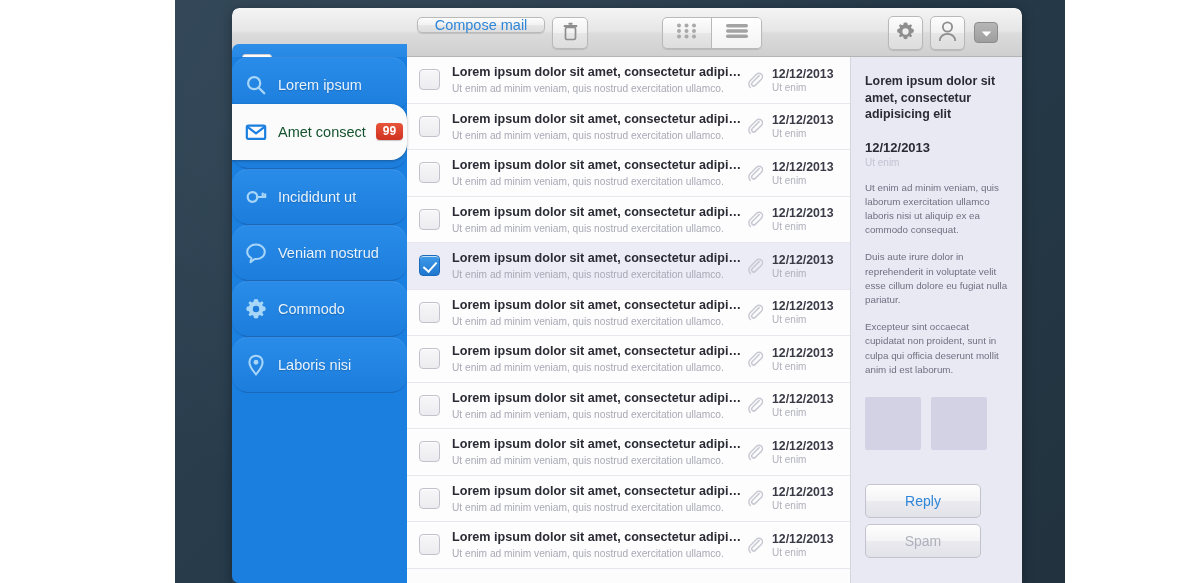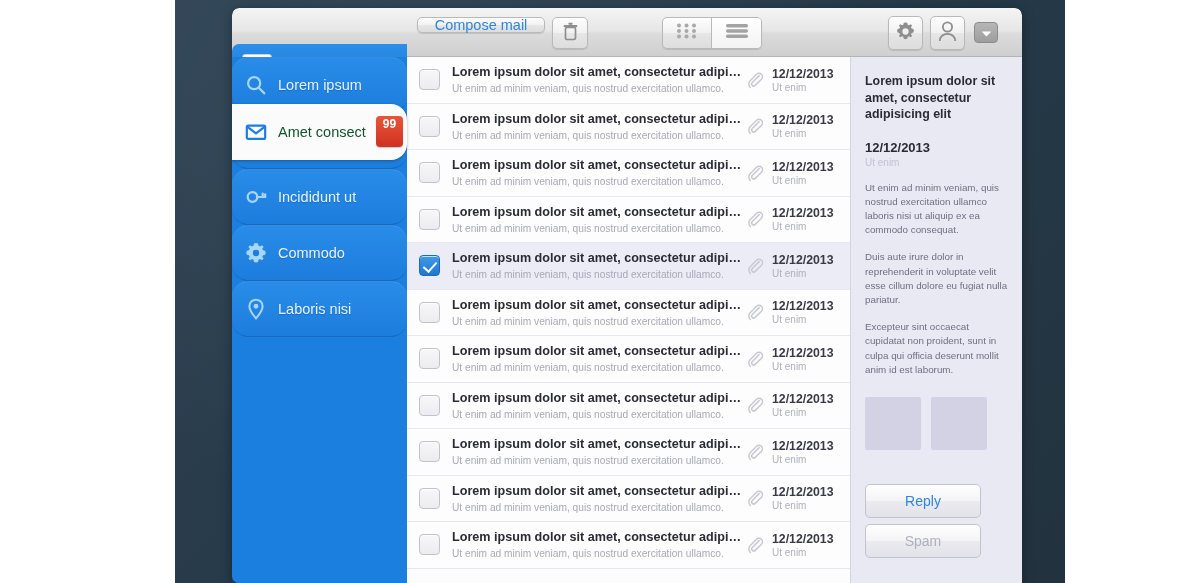--- a/index.html
+++ b/index.html
@@ -200,21 +200,21 @@
     border-bottom: 11px solid transparent;
     opacity: 0.85;
   }
   .badge {
     margin-left: 10px;
     background: linear-gradient(to bottom, #e8553a, #cf3220);
     color: #fff;
     font-size: 12px;
     font-weight: bold;
     border-radius: 4px;
-    padding: 2px 7px 17px;
+    padding: 2px 7px 3px;
     line-height: 1;
     box-shadow: 0 1px 1px rgba(0,0,0,0.2);
   }
 
   
   .maillist {
     position: absolute;
     left: 175px; top: 49px;
     width: 443px; height: 526px;
     background: #fcfcfd;
@@ -459,20 +459,28 @@
             <path d="M13 12 L22 12" stroke="currentColor" stroke-width="2.4" stroke-linecap="round"></path>
             <path d="M19.3 12 L19.3 8.2" stroke="currentColor" stroke-width="2.4" stroke-linecap="round"></path>
             <path d="M22 12 L22 9.2" stroke="currentColor" stroke-width="2.4" stroke-linecap="round"></path>
           </svg>
         </span>
         <span class="nlabel">Incididunt ut</span>
       </div>
       <div class="navitem">
         <span class="nicon">
           <svg width="22" height="22" viewBox="0 0 24 24">
+            <path d="M12 2.8 C6.5 2.8 2.4 6.3 2.4 10.7 C2.4 13.6 4.2 16.1 7 17.5 L6 22 L10.6 18.5 C11 18.6 11.5 18.6 12 18.6 C17.5 18.6 21.6 15.1 21.6 10.7 C21.6 6.3 17.5 2.8 12 2.8 Z" fill="none" stroke="currentColor" stroke-width="2.2" stroke-linejoin="round"></path>
+          </svg>
+        </span>
+        <span class="nlabel">Veniam nostrud</span>
+      </div>
+      <div class="navitem">
+        <span class="nicon">
+          <svg width="22" height="22" viewBox="0 0 24 24">
             <path d="M12 1.2l2.2.5.55 2.45 1.65.68 2.1-1.35 1.75 1.75-1.35 2.1.68 1.65 2.45.55.5 2.2-.5 2.2-2.45.55-.68 1.65 1.35 2.1-1.75 1.75-2.1-1.35-1.65.68-.55 2.45-2.2.5-2.2-.5-.55-2.45-1.65-.68-2.1 1.35-1.75-1.75 1.35-2.1-.68-1.65-2.45-.55-.5-2.2.5-2.2 2.45-.55.68-1.65-1.35-2.1 1.75-1.75 2.1 1.35 1.65-.68.55-2.45z" fill="currentColor"></path>
             <circle cx="12" cy="12" r="3.5" fill="#1c7ddc"></circle>
           </svg>
         </span>
         <span class="nlabel">Commodo</span>
       </div>
       <div class="navitem">
         <span class="nicon">
           <svg width="22" height="22" viewBox="0 0 24 24">
             <path d="M12 1.8 C7.9 1.8 4.8 4.9 4.8 9 C4.8 14 12 22.2 12 22.2 C12 22.2 19.2 14 19.2 9 C19.2 4.9 16.1 1.8 12 1.8 Z" fill="none" stroke="currentColor" stroke-width="2.2"></path>
@@ -659,21 +667,21 @@
           <div class="mdate">12/12/2013</div>
           <div class="msub">Ut enim</div>
         </div>
       </div>
     </div>
 
   <div class="reader">
     <div class="rtitle">Lorem ipsum dolor sit amet, consectetur adipisicing elit</div>
     <div class="rdate">12/12/2013</div>
     <div class="rsub">Ut enim</div>
-    <div class="rpara">Ut enim ad minim veniam, quis nostrud exercitation ullamco laboris nisi ut aliquip ex ea commodo consequat.</div>
+    <div class="rpara">Ut enim ad minim veniam, quis laborum exercitation ullamco laboris nisi ut aliquip ex ea commodo consequat.</div>
     <div class="rpara">Duis aute irure dolor in reprehenderit in voluptate velit esse cillum dolore eu fugiat nulla pariatur.</div>
     <div class="rpara">Excepteur sint occaecat cupidatat non proident, sunt in culpa qui officia deserunt mollit anim id est laborum.</div>
     <div class="thumbs">
       <div class="thumb"></div>
       <div class="thumb"></div>
     </div>
     <div class="rbtn reply">Reply</div>
     <div class="rbtn spam">Spam</div>
   </div>
 </div>

